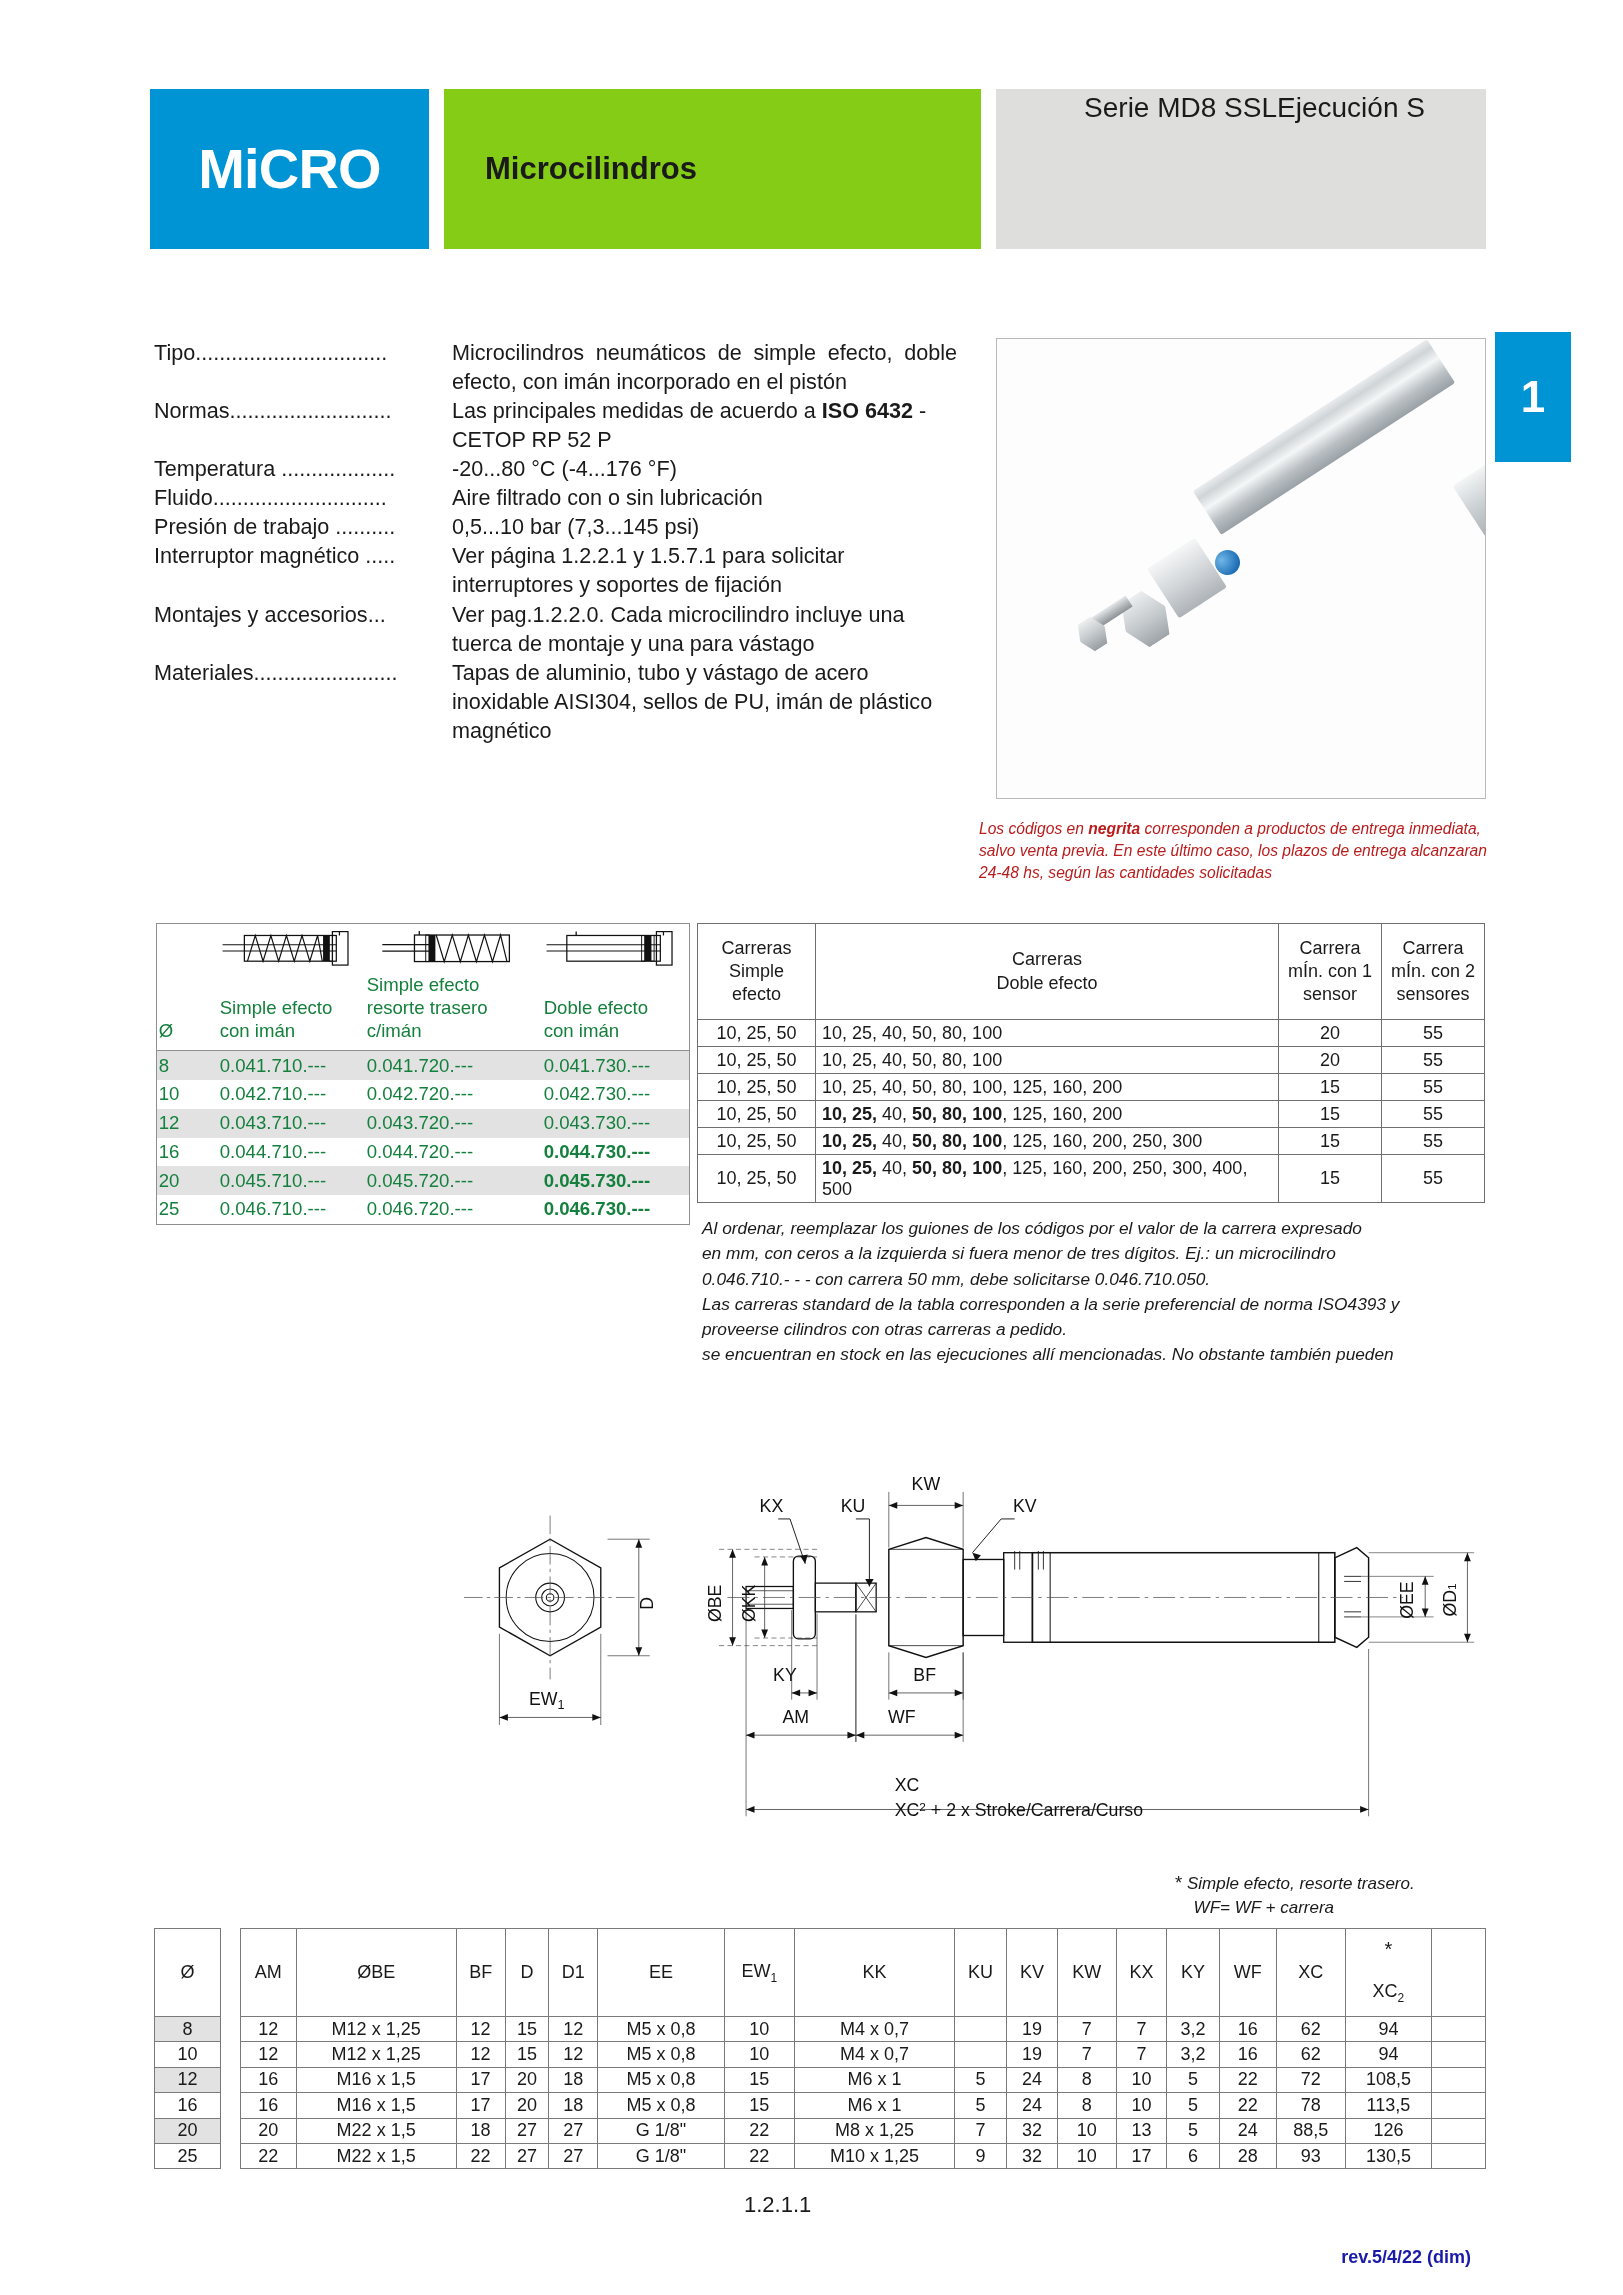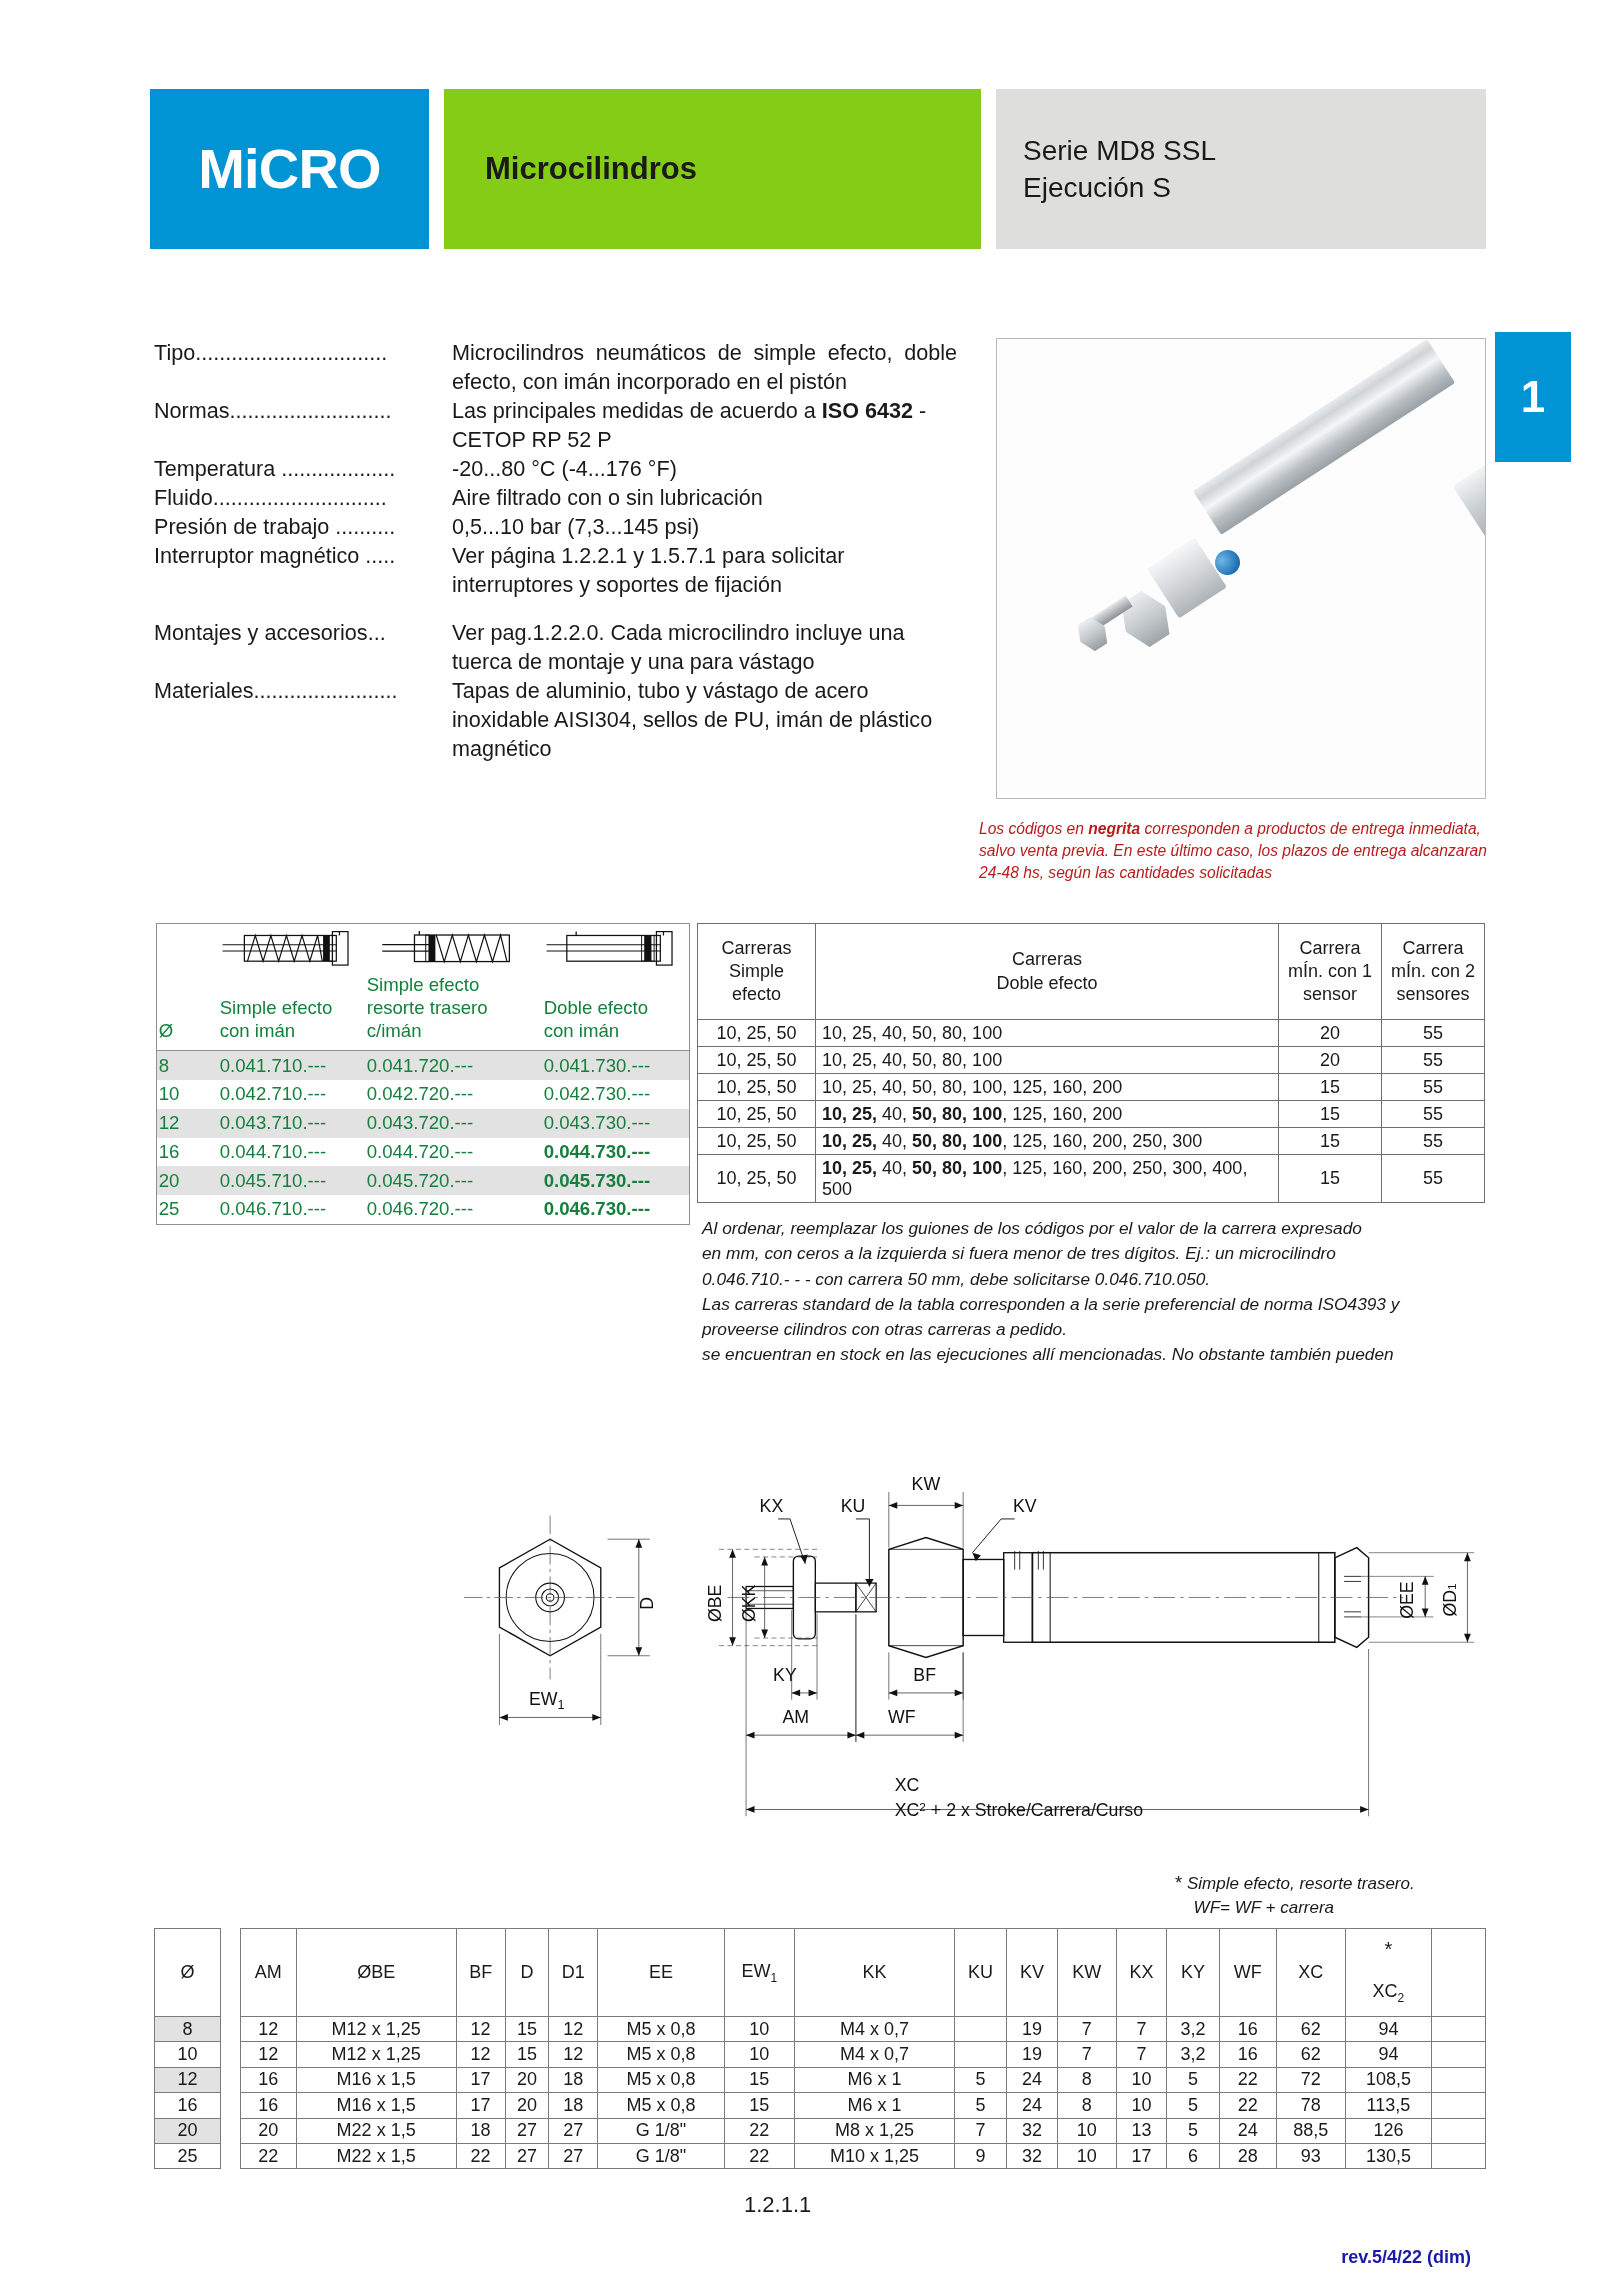--- a/index.html
+++ b/index.html
@@ -22,21 +22,21 @@
     color:#ffffff; font-size:56px; font-weight:bold;
     letter-spacing:-0.8px; line-height:1;
   }
   .header-mid {
     position:absolute; left:444px; top:89px; width:537px; height:160px;
     background:#84cc16; display:flex; align-items:center; padding-left:41px;
   }
   .header-mid-title { font-size:31px; font-weight:bold; color:#1a1a1a; }
   .header-right {
     position:absolute; left:996px; top:89px; width:490px; height:160px;
-    background:#dededd; display:flex; flex-direction:column; justify-content:center; padding-left:27px;
+    background:#dededd; display:flex; flex-direction:row; justify-content:center; padding-left:27px;
   }
   .header-right-line { font-size:28px; color:#1a1a1a; line-height:1.33; font-weight:400; }
 
   
   .page-tab {
     position:absolute; left:1495px; top:332px; width:76px; height:130px;
     background:#0094d4; color:#fff;
     display:flex; align-items:center; justify-content:center;
     font-size:44px; font-weight:bold;
   }
@@ -238,21 +238,21 @@
   <div class="spec-row">
     <span class="spec-label"><span>Presión de trabajo</span> <span>..........</span></span>
     <span class="spec-value">0,5...10 bar (7,3...145 psi)</span>
   </div>
 
   <div class="spec-row">
     <span class="spec-label"><span>Interruptor magnético</span> <span>.....</span></span>
     <span class="spec-value">Ver página 1.2.2.1 y 1.5.7.1 para solicitar interruptores y soportes de fijación</span>
   </div>
 
-  <div class="spec-row" style="margin-top:19px">
+  <div class="spec-row" style="margin-top:1px">
     <span class="spec-label"><span>Montajes y accesorios</span><span>...</span></span>
     <span class="spec-value">Ver pag.1.2.2.0. Cada microcilindro incluye una tuerca de montaje y una para vástago</span>
   </div>
 
   <div class="spec-row">
     <span class="spec-label"><span>Materiales</span><span>........................</span></span>
     <span class="spec-value">Tapas de aluminio, tubo y vástago de acero inoxidable AISI304, sellos de PU, imán de plástico magnético</span>
   </div>
 </div>
 

